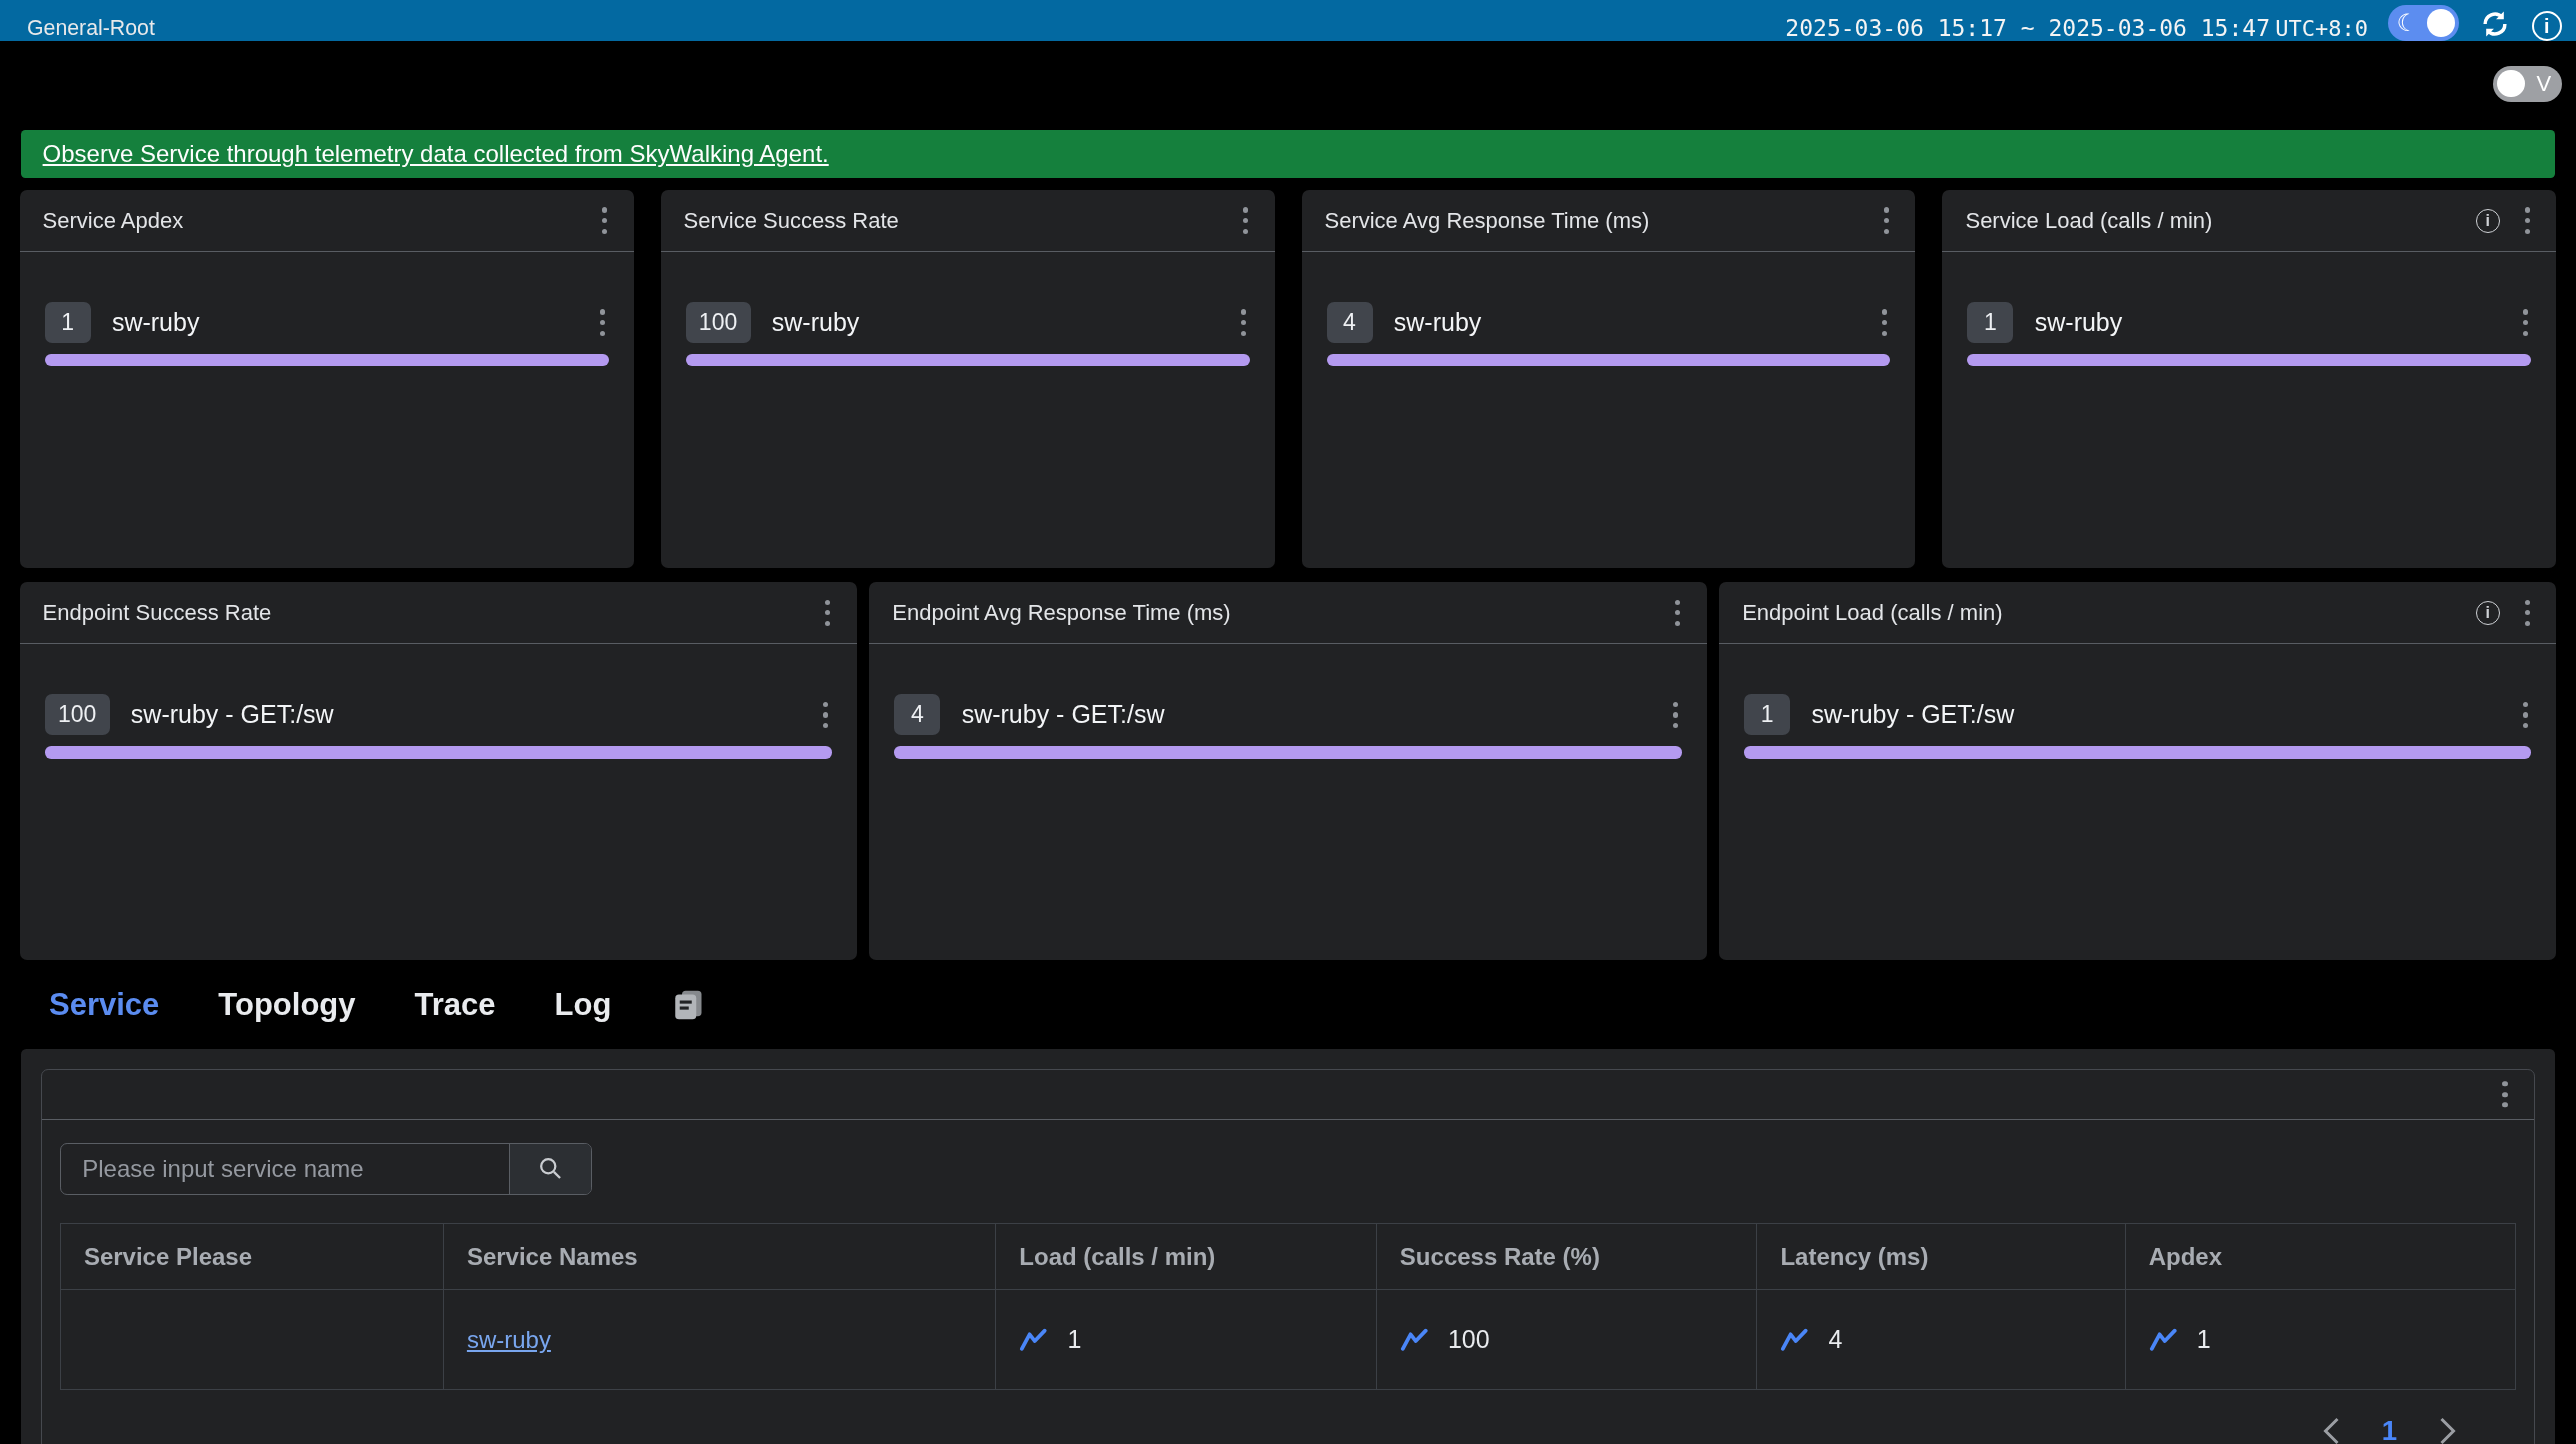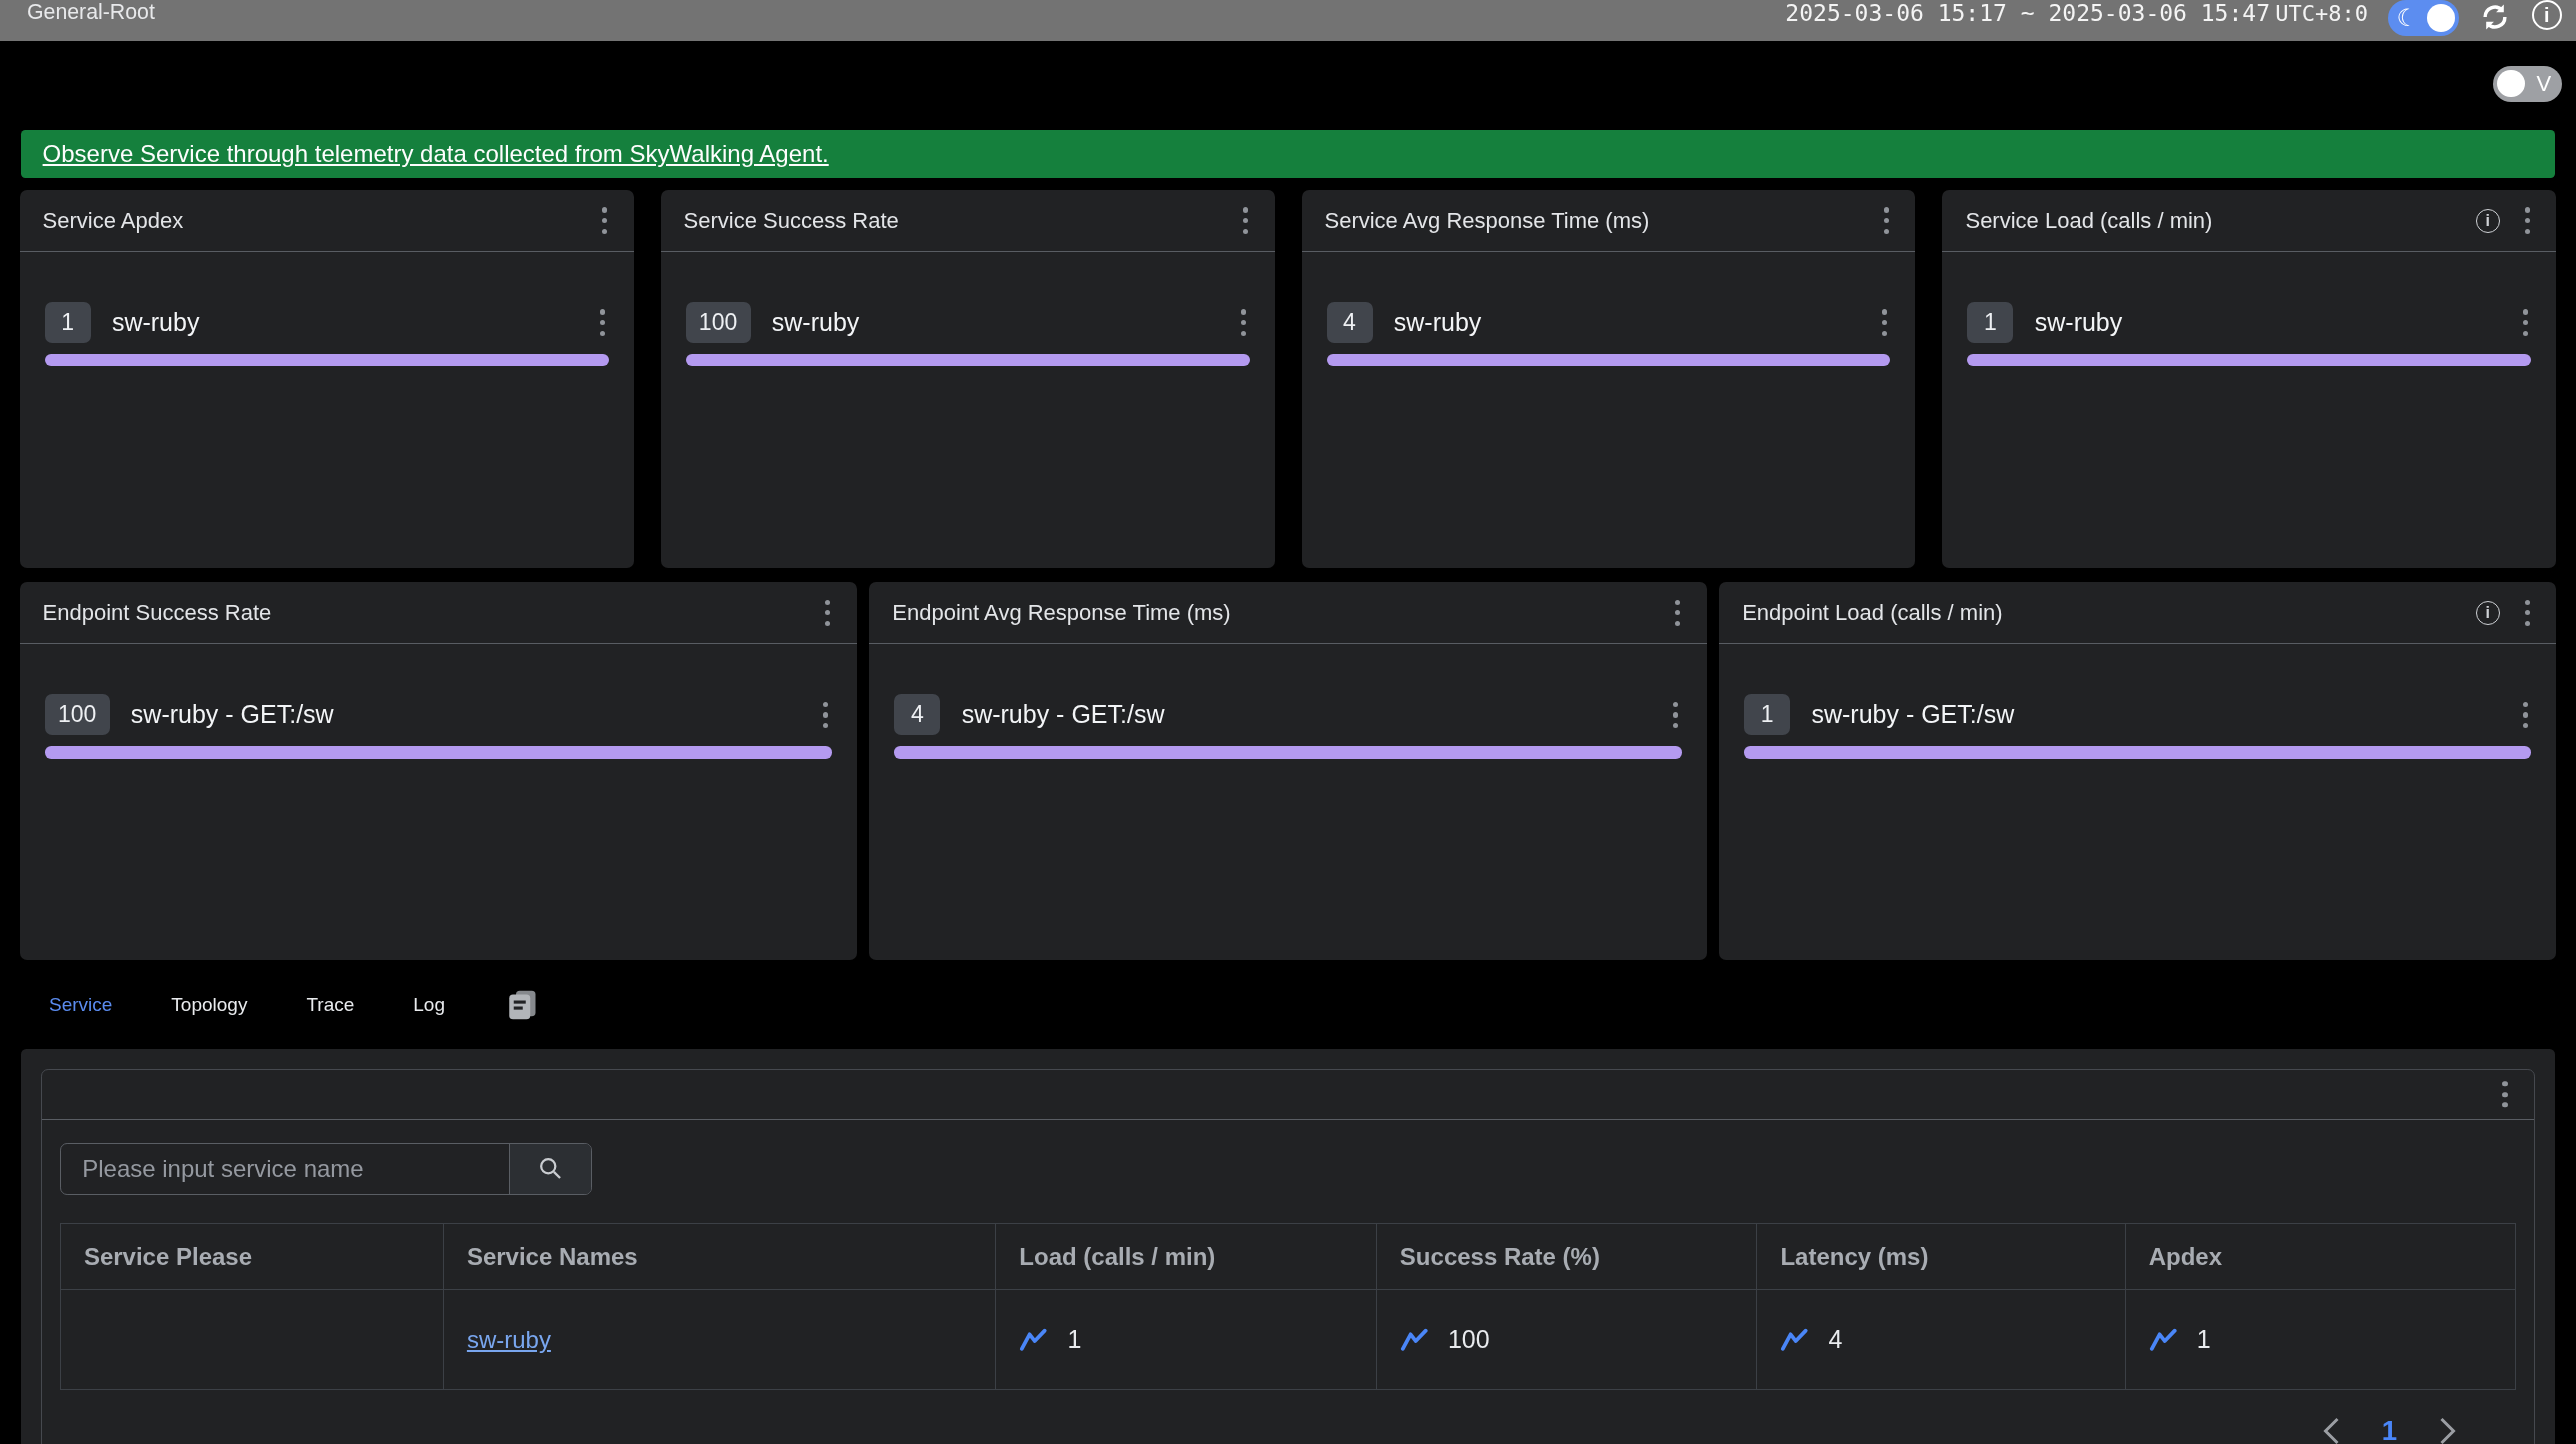--- a/index.html
+++ b/index.html
@@ -1,21 +1,21 @@
 <!DOCTYPE html>
 <html style="--purple: #b49af0; --blue: #4a86f7; --link: #79a6ee; --tab-active: #5b8cf0;font-size:14.2px"><head>
 <meta charset="utf-8">
 <style>
   * { margin:0; padding:0; box-sizing:border-box; }
   html,body { width:2576px; height:1445px; overflow:hidden; background:#000;
     font-family:"Liberation Sans", sans-serif; }
   .page { width:2576px; height:1445px; position:relative; background:#000; }
 
   
-  .topbar { height:41px; background:#737373; display:flex; align-items:flex-start;
+  .topbar { height:41px; background:#0369a1; display:flex; align-items:flex-end;
     padding:0 14.2px 0 27px; gap:19.6px; }
   .topbar .title { color:#e8e9eb; font-size:21.3px; }
   .topbar .spacer { flex:1; }
   .time-text { color:#f4f4f4; font-family:"DejaVu Sans Mono", monospace; font-size:23px; }
   .tz-text { color:#f4f4f4; font-family:"DejaVu Sans Mono", monospace; font-size:22px; margin-left:5.3px; }
   .dark-toggle { width:71px; height:36px; border-radius:18px; background:#5c8df0;
     display:flex; align-items:center; padding:0 3.6px; cursor:pointer; }
   .dark-toggle .moon { color:#fff; font-size:24px; line-height:1; margin-left:5.3px; }
   .dark-toggle .knob { width:28.5px; height:28.5px; border-radius:50%; background:#fff; margin-left:auto; }
   .icon-refresh { width:34px; height:34px; display:flex; align-items:center; justify-content:center; cursor:pointer; }
@@ -54,21 +54,21 @@
   .metric-row { display:flex; align-items:center; }
   .metric-badge { background:#41454c; border-radius:7.1px; padding:7.1px 13.3px; color:#eef0f3;
     font-size:23px; min-width:46px; text-align:center; }
   .metric-label { color:#f3f5f7; font-size:25px; font-weight:500; margin-left:21.3px; }
   .metric-kebab { margin-left:auto; }
   .metric-bar { height:12.5px; border-radius:6.2px; background:var(--purple,#b49af0); margin-top:10.7px; }
 
   
   .tabsbar { height:89px; background:#000; display:flex; align-items:center;
     padding-left:49px; gap:59px; }
-  .tab { font-size:19px; color:#e9ebee; cursor:pointer; }
+  .tab { font-size:31px; color:#e9ebee; cursor:pointer;font-weight:bold; }
   .tab.active { color:var(--tab-active,#5b8cf0); }
   .doc-icon { cursor:pointer; display:flex; }
 
   
   .bottom-panel { margin:0 21.3px; background:#212224; border-radius:5.3px 5.3px 0 0;
     height:491px; padding:19.6px; }
   .list-widget { border:0.9px solid #46494f; border-radius:7.1px; height:498px; }
   .widget-header { height:50px; position:relative; border-bottom:1.8px solid #595d63; }
   .widget-header .kebab { position:absolute; right:23px; top:50%; transform:translateY(-50%); }
   .widget-body { padding:23px 18px 0 18px; }

